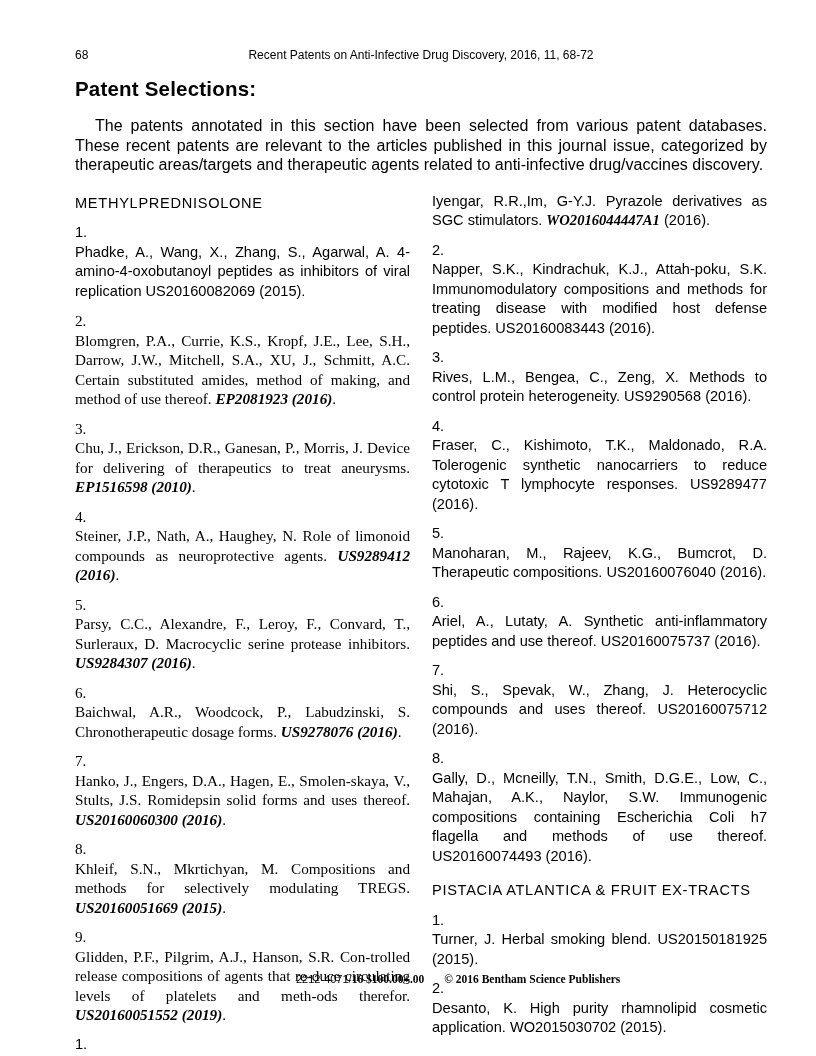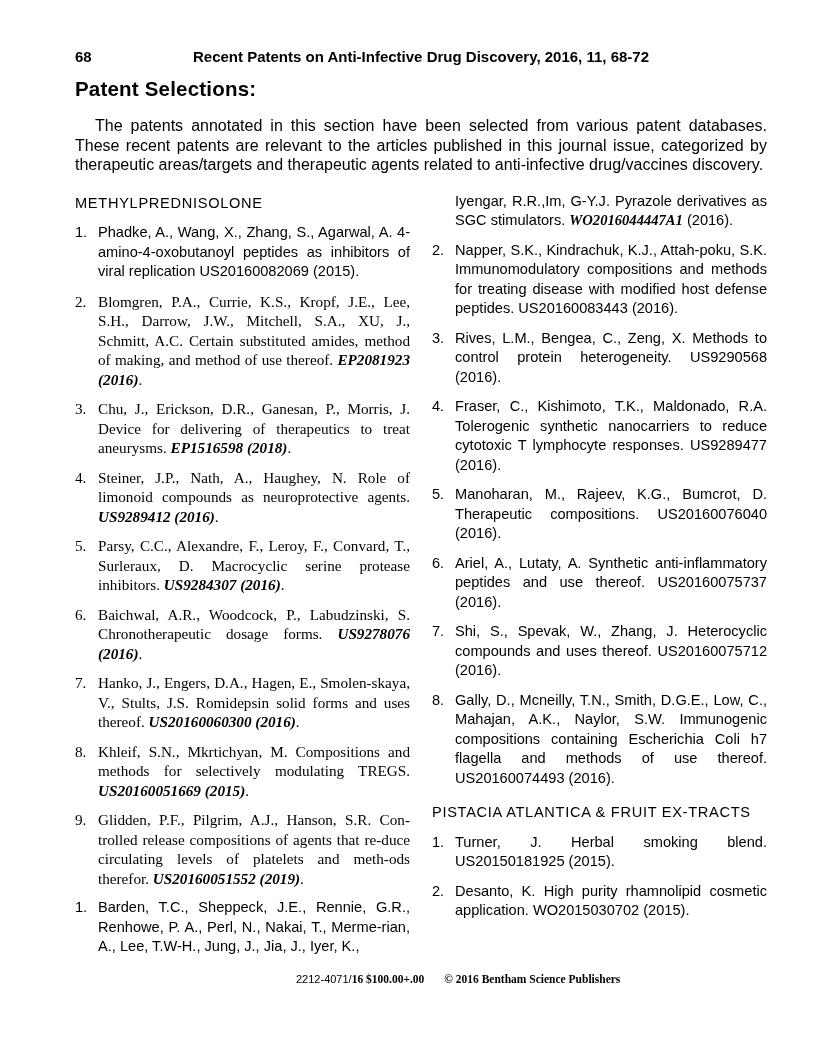--- a/index.html
+++ b/index.html
@@ -6,37 +6,37 @@
   .page {
     position: relative;
     width: 816px; height: 1056px;
     box-sizing: border-box;
     padding: 48px 49px 0 75px;
     background: #ffffff;
     color: #000000;
     font-family: "Liberation Sans", sans-serif;
     overflow: hidden;
   }
-  .header { position: relative; height: 15px; font-size: 15px; font-weight: 700; }
+  .header { position: relative; height: 15px; font-size: 12px; font-weight: 400; }
   .page-num { position: absolute; left: 0; top: 0; }
   .running-head { position: absolute; left: 0; right: 0; top: 0; text-align: center; }
   h1.title { margin: 14px 0 0 0; font-size: 20.5px; font-weight: 600; letter-spacing: 0.2px; }
   p.intro {
     margin: 15px 0 0 0;
     font-size: 16px; line-height: 19.5px;
     text-align: justify; text-indent: 20px;
   }
   .columns { display: flex; gap: 22px; margin-top: 17px; }
   .col { width: 335px; flex: none; }
   .section-heading {
     font-size: 14.6px; letter-spacing: 0.7px; font-weight: 400;
     line-height: 19.5px; margin: 15px 0 10px 0; text-align: justify;
   }
   .col > .section-heading:first-child { margin-top: 2px; }
-  .item { display: flex; margin-bottom: 10px; font-size: 14.6px; line-height: 19.5px; }
+  .item { display: flex; margin-bottom: 10px; font-size: 14.6px; line-height: 19.5px; flex-direction: column; }
   .item.serif { font-family: "Liberation Serif", serif; font-size: 15.2px; }
   .item-num { width: 23px; flex: none; }
   .item-body { flex: 1; text-align: justify; }
   .patent-number { font-family: "Liberation Serif", serif; font-weight: bold; font-style: italic; }
   .footer {
     position: absolute; left: 296px; top: 972px;
     display: flex; gap: 20px; white-space: nowrap;
     font-size: 11px; line-height: 14px;
   }
   .issn-prefix { font-family: "Liberation Sans", sans-serif; }
@@ -61,21 +61,21 @@
         <div class="item">
           <span class="item-num">1.</span>
           <div class="item-body"><span>Phadke, A., Wang, X., Zhang, S., Agarwal, A. 4-amino-4-oxobutanoyl peptides as inhibitors of viral replication US20160082069 (2015).</span></div>
         </div>
         <div class="item serif">
           <span class="item-num">2.</span>
           <div class="item-body"><span>Blomgren, P.A., Currie, K.S., Kropf, J.E., Lee, S.H., Darrow, J.W., Mitchell, S.A., XU, J., Schmitt, A.C. Certain substituted amides, method of making, and method of use thereof. </span><span class="patent-number">EP2081923 (2016)</span><span>.</span></div>
         </div>
         <div class="item serif">
           <span class="item-num">3.</span>
-          <div class="item-body"><span>Chu, J., Erickson, D.R., Ganesan, P., Morris, J. Device for delivering of therapeutics to treat aneurysms. </span><span class="patent-number">EP1516598 (2018)</span><span>.</span></div>
+          <div class="item-body"><span>Chu, J., Erickson, D.R., Ganesan, P., Morris, J. Device for delivering of therapeutics to treat aneurysms. </span><span class="patent-number">EP1516598 (2010)</span><span>.</span></div>
         </div>
         <div class="item serif">
           <span class="item-num">4.</span>
           <div class="item-body"><span>Steiner, J.P., Nath, A., Haughey, N. Role of limonoid compounds as neuroprotective agents. </span><span class="patent-number">US9289412 (2016)</span><span>.</span></div>
         </div>
         <div class="item serif">
           <span class="item-num">5.</span>
           <div class="item-body"><span>Parsy, C.C., Alexandre, F., Leroy, F., Convard, T., Surleraux, D. Macrocyclic serine protease inhibitors. </span><span class="patent-number">US9284307 (2016)</span><span>.</span></div>
         </div>
         <div class="item serif">

